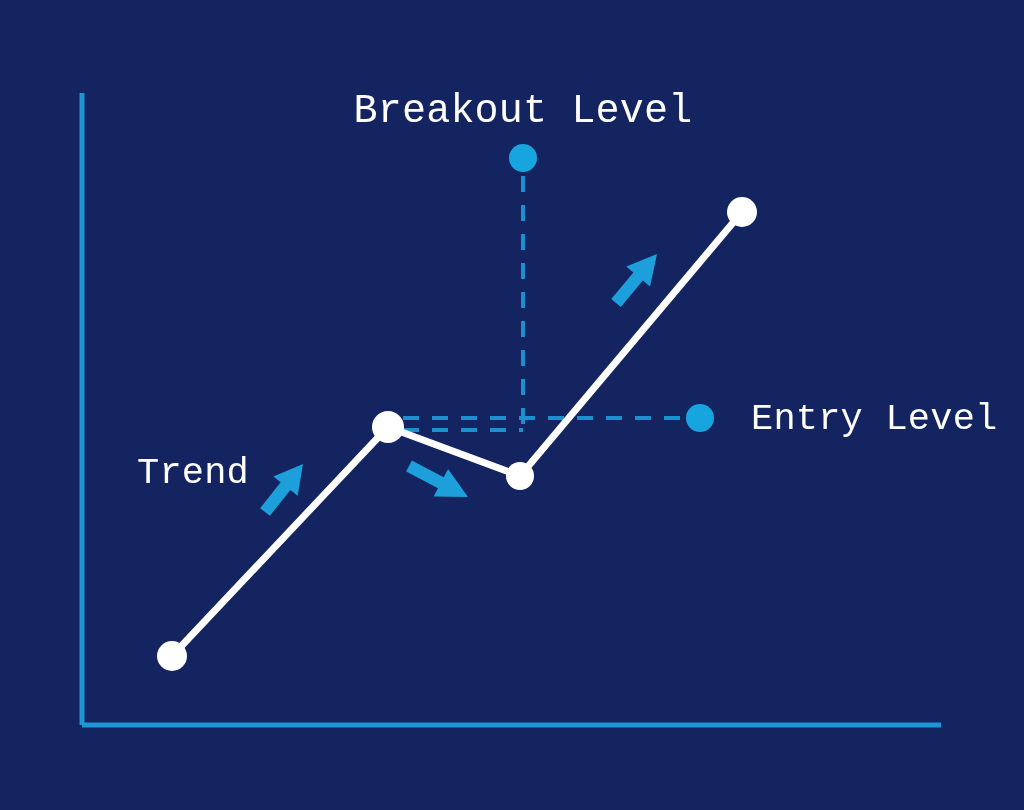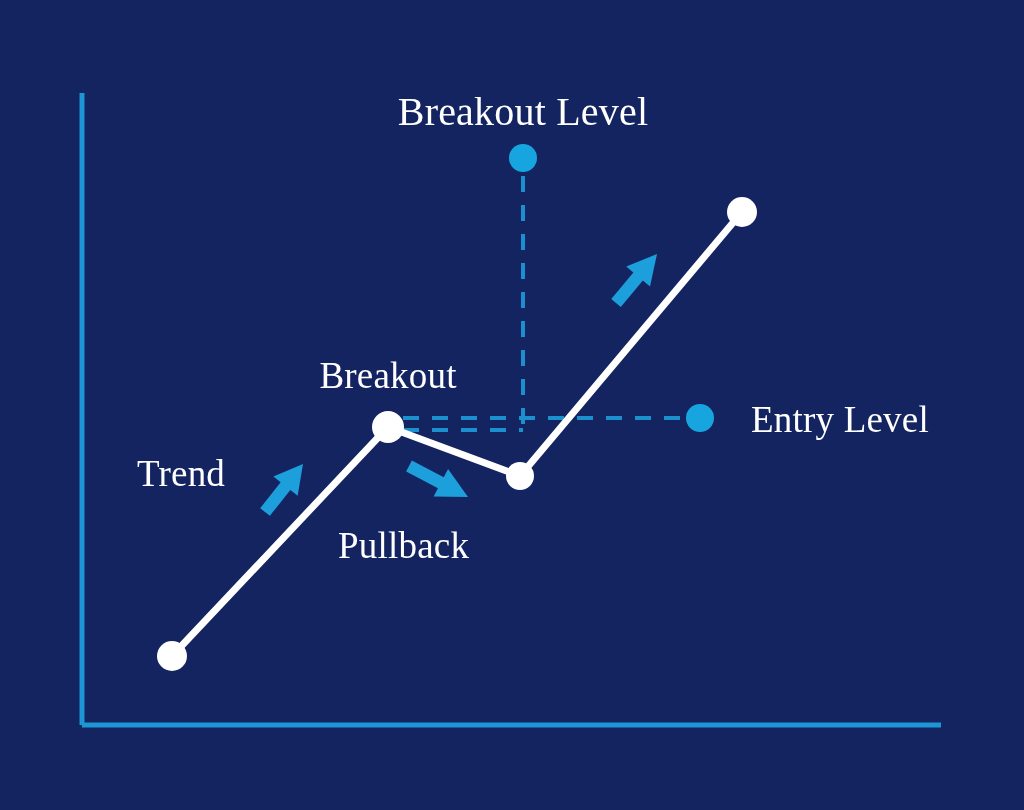--- a/index.html
+++ b/index.html
@@ -24,21 +24,21 @@
     position: absolute;
     left: 0;
     top: 0;
     width: 1024px;
     height: 810px;
     display: block;
   }
   .lbl {
     position: absolute;
     color: #ffffff;
-    font-family: Liberation Serif, serif;
+    font-family: Liberation Mono, monospace;
     font-weight: 400;
     white-space: nowrap;
     letter-spacing: 0.2px;
     line-height: 1;
   }
   .lbl-breakout-level {
     left: 523px;
     top: 112px;
     transform: translate(-50%, -50%);
     font-size: 40px;
@@ -107,18 +107,16 @@
         <circle cx="742" cy="212" r="15" fill="#FFFFFF"></circle>
       </g>
 
     <g id="level-markers">
         <circle cx="523" cy="158" r="14" fill="#17A5E0"></circle>
         <circle cx="700" cy="418" r="14" fill="#17A5E0"></circle>
       </g>
   </svg>
 
   <div class="lbl lbl-breakout-level">Breakout Level</div>
-  <div class="lbl lbl-breakout">Breakout</div>
   <div class="lbl lbl-entry-level">Entry Level</div>
   <div class="lbl lbl-trend">Trend</div>
-  <div class="lbl lbl-pullback">Pullback</div>
 
 </div>
 
 </body></html>

